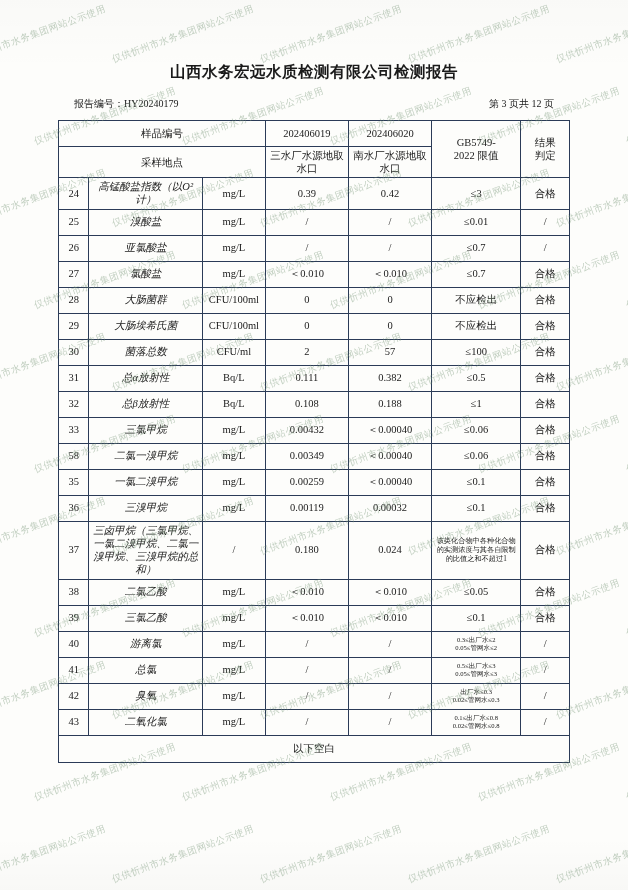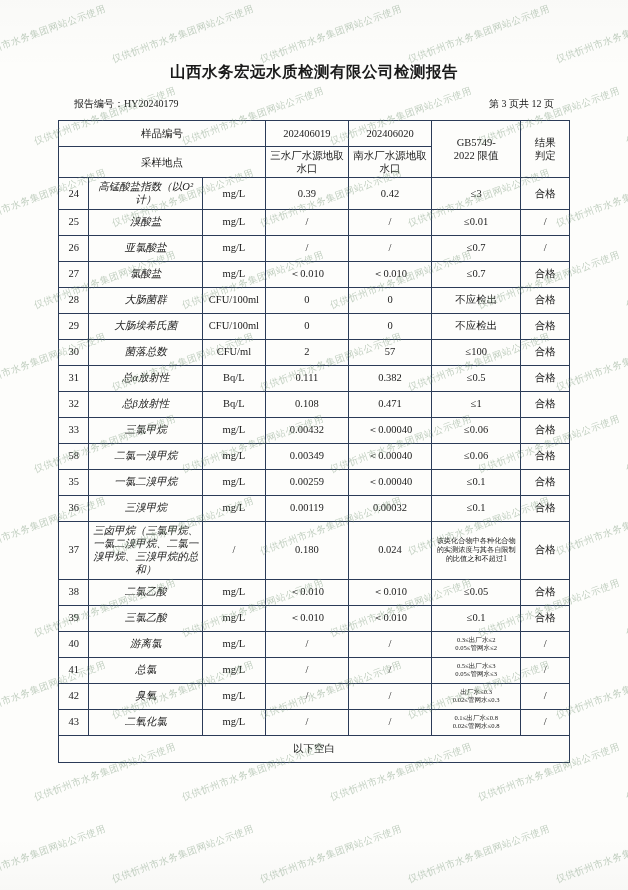--- a/index.html
+++ b/index.html
@@ -245,21 +245,21 @@
           <td>
             <div>≤0.5</div>
           </td>
           <td>合格</td>
         </tr>
         <tr class="row">
           <td>32</td>
           <td class="item-cell">总β放射性</td>
           <td>Bq/L</td>
           <td>0.108</td>
-          <td>0.471</td>
+          <td>0.188</td>
           <td>
             <div>≤1</div>
           </td>
           <td>合格</td>
         </tr>
         <tr class="row">
           <td>33</td>
           <td class="item-cell">三氯甲烷</td>
           <td>mg/L</td>
           <td>0.00432</td>

